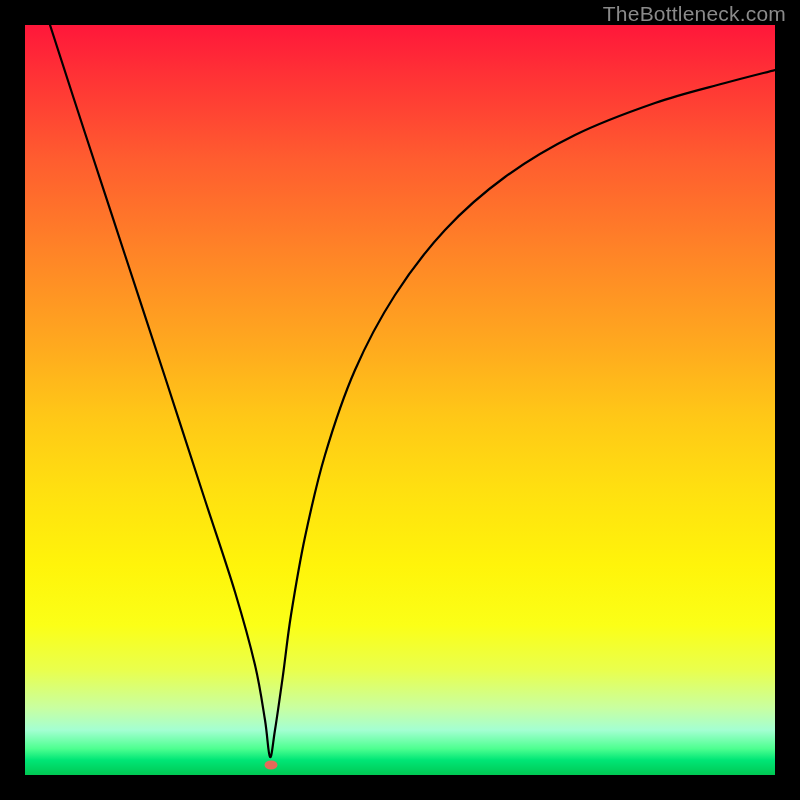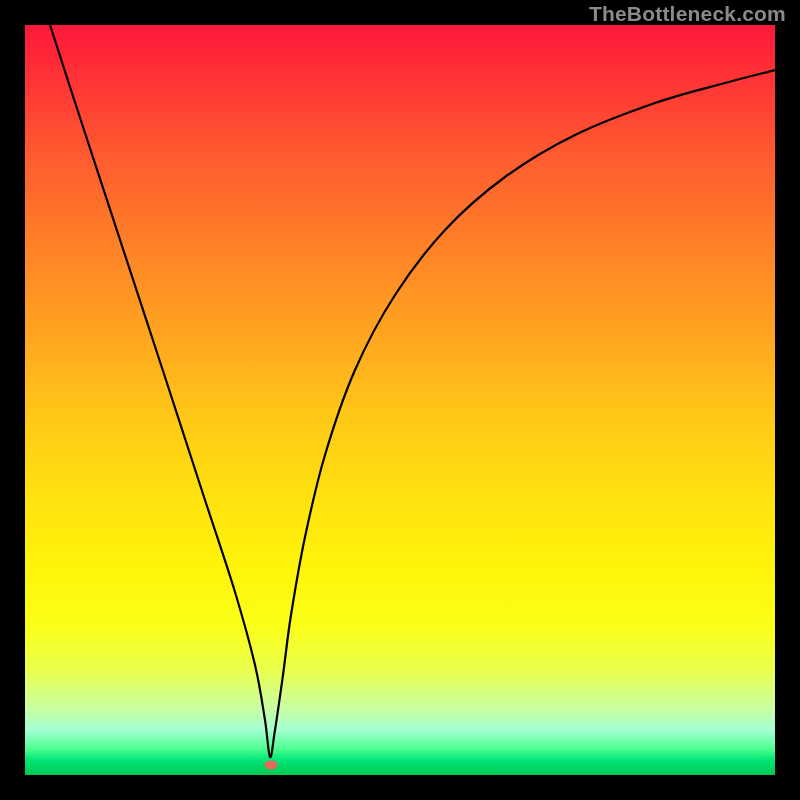--- a/index.html
+++ b/index.html
@@ -64,21 +64,21 @@
     border-radius: 50%;
     background: #e36a59;
     transform: translate(-50%, -50%);
   }
   .watermark {
     position: absolute;
     top: 2px;
     right: 14px;
     font-family: Arial, Helvetica, sans-serif;
     font-size: 21px;
-    font-weight: 700;
+    font-weight: 400;
     color: #8a8a8a;
     letter-spacing: 0.2px;
   }
 </style>
 </head>
 <body>
 
 <div class="watermark">TheBottleneck.com</div>
 
 <div class="frame">

